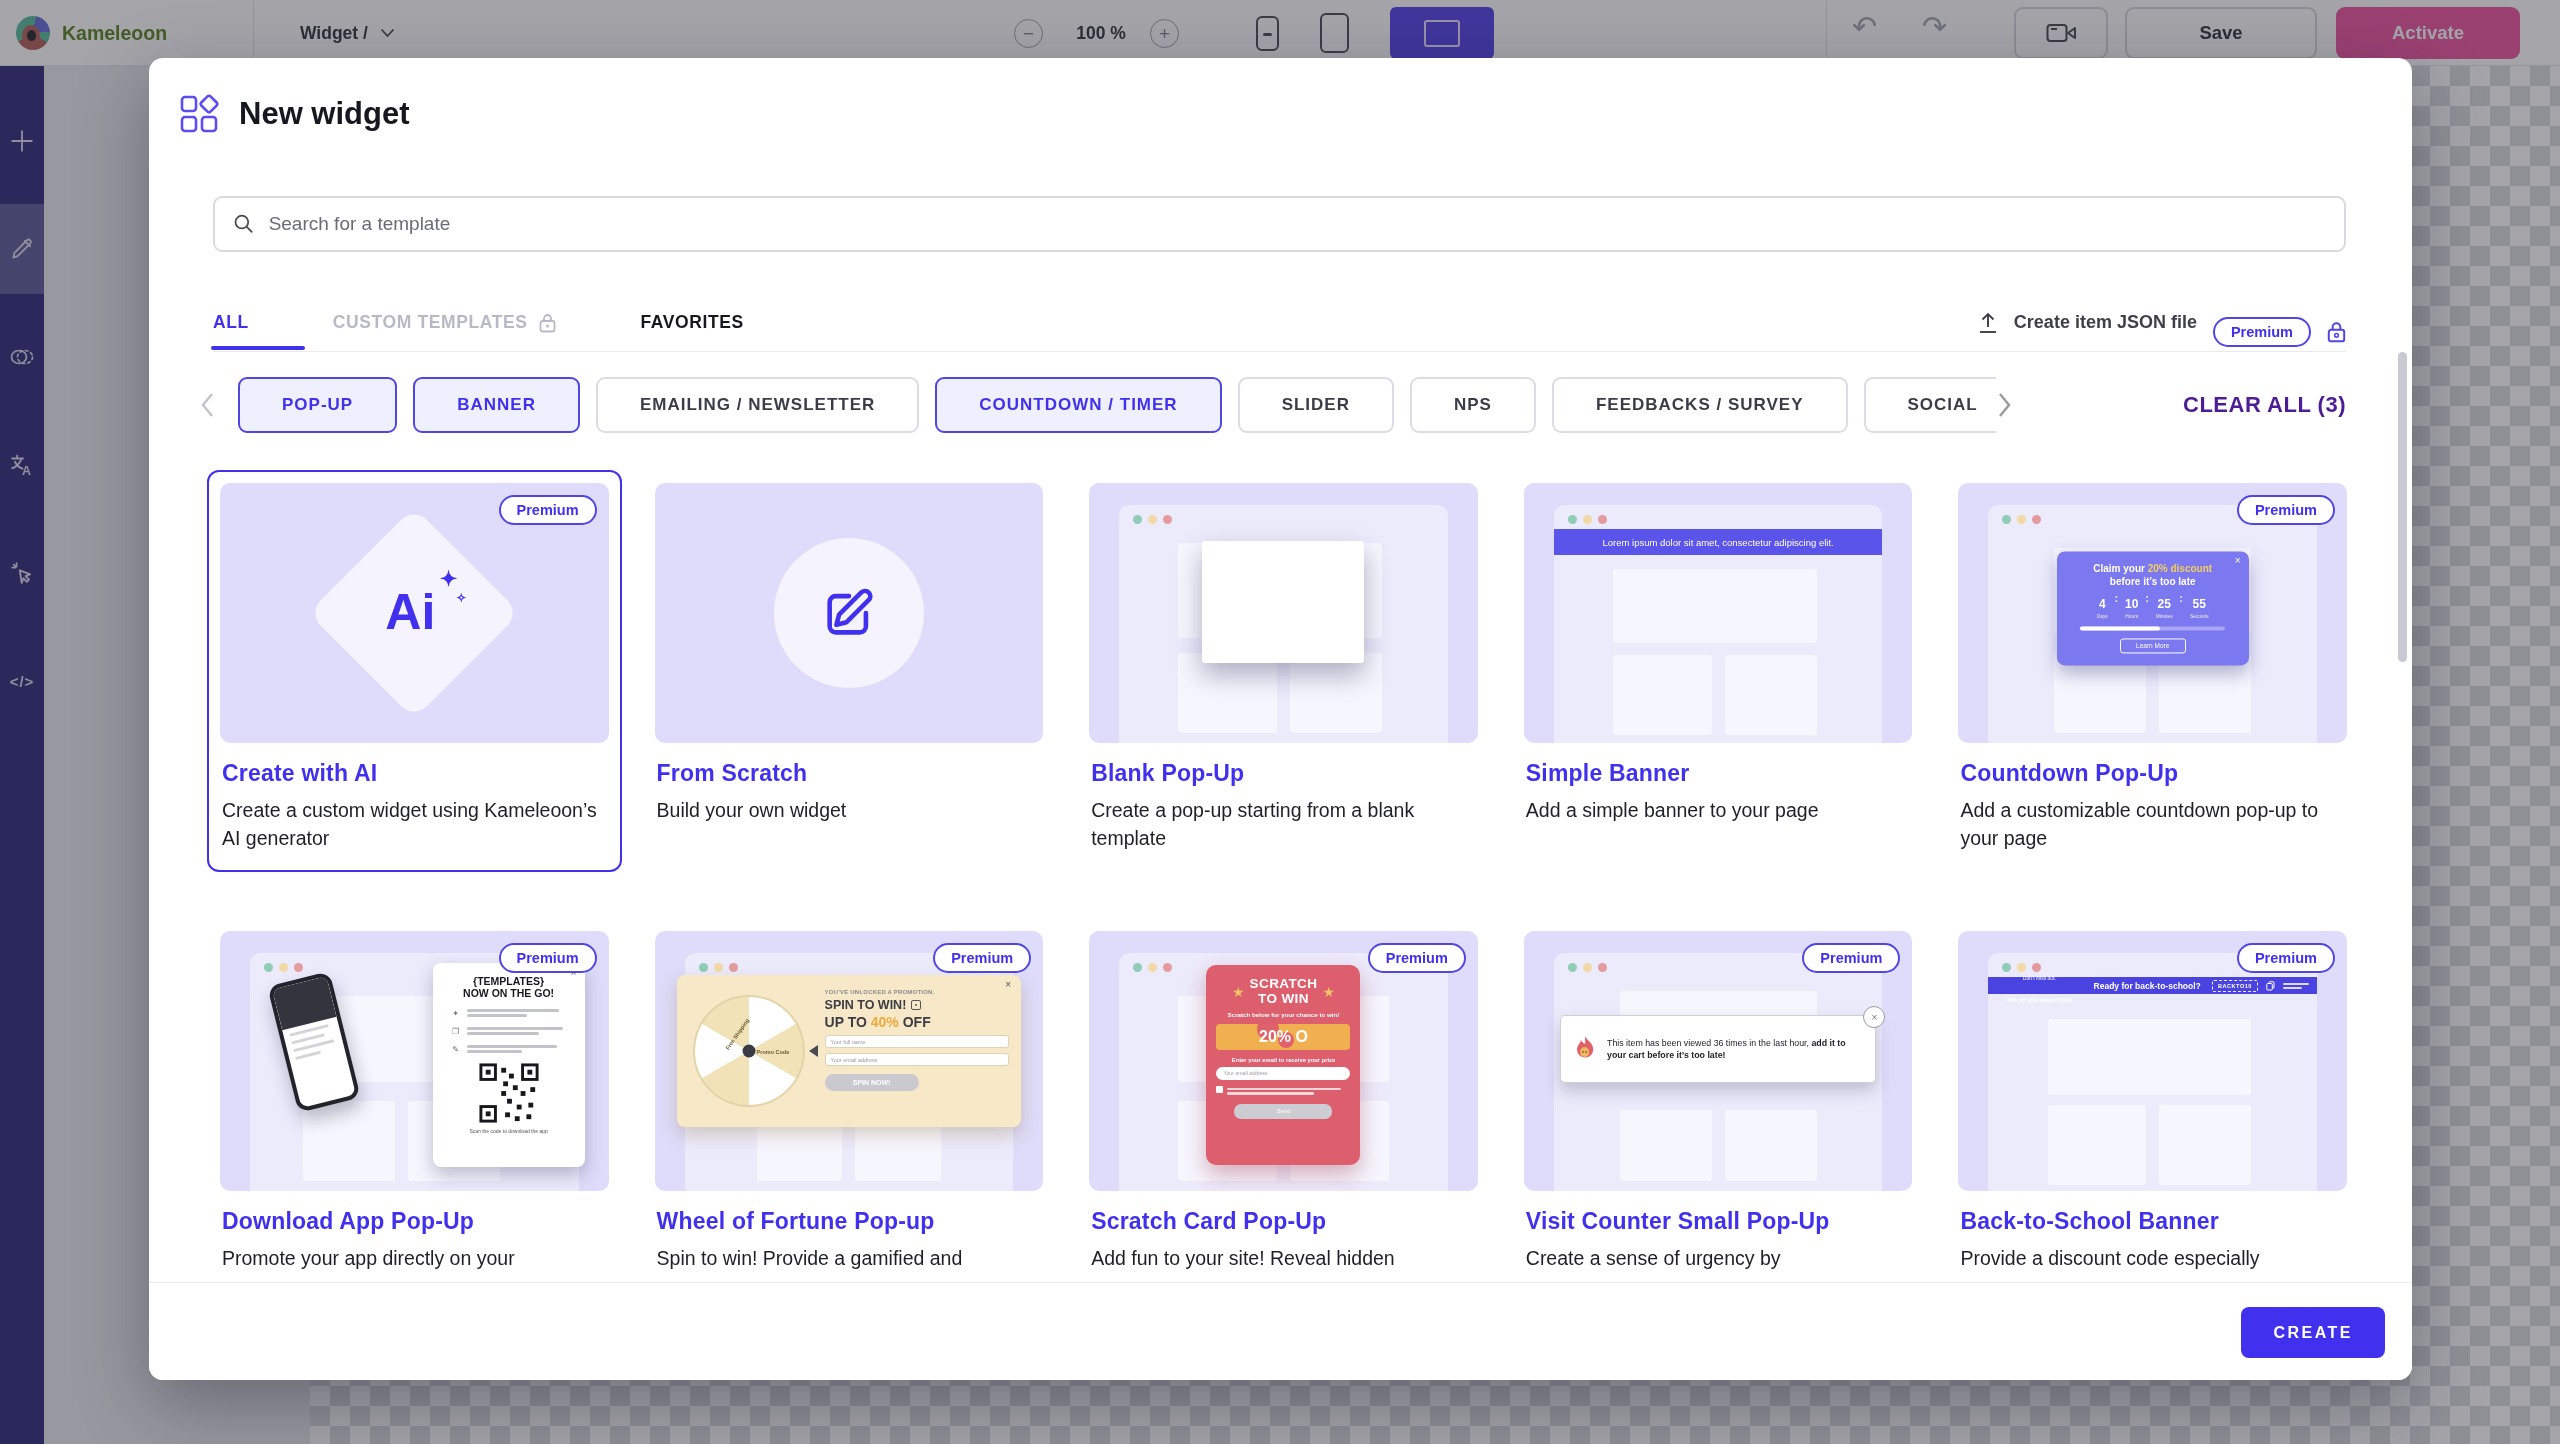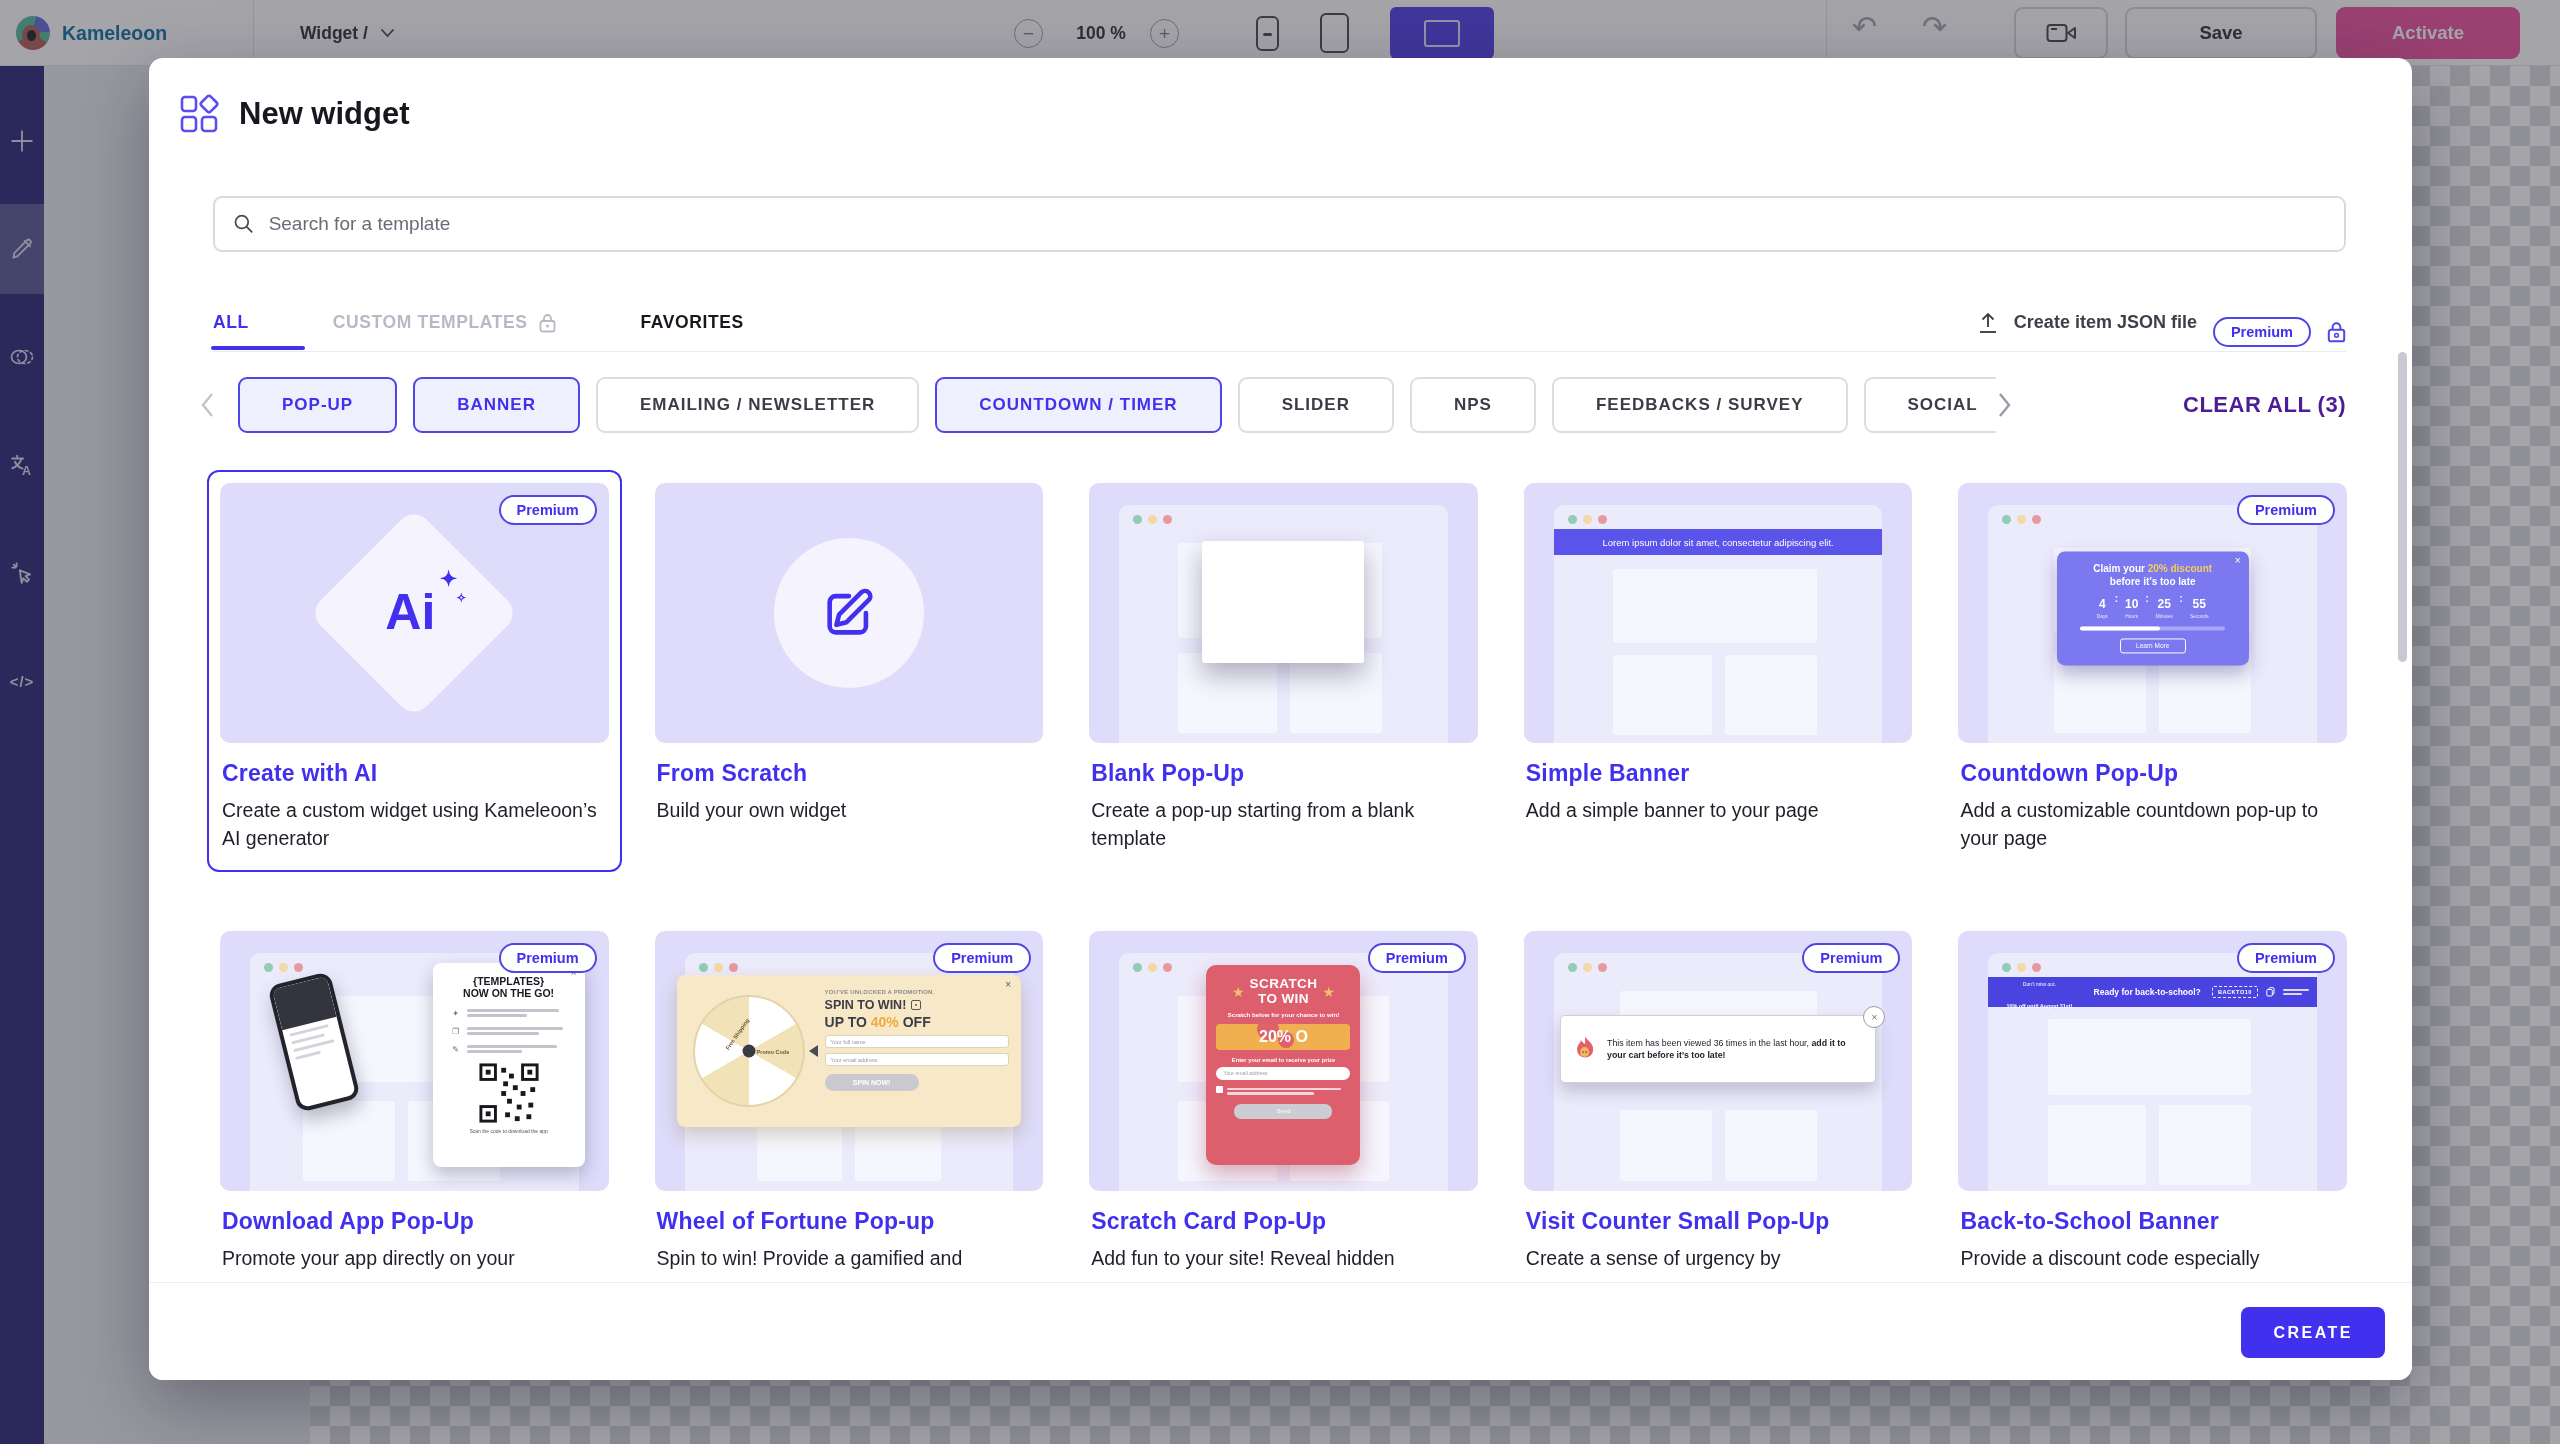--- a/index.html
+++ b/index.html
@@ -9,21 +9,21 @@
 
   
   .topbar { position:absolute; left:0; top:0; right:0; height:66px; background:#fff;
             border-bottom:1px solid #e4e4ea; z-index:1; }
   .tb-abs { position:absolute; display:flex; align-items:center; }
   .logo { left:16px; top:16px; width:34px; height:34px; border-radius:50%;
           background:conic-gradient(from -90deg,#4db896 0 100deg,#5a63d8 100deg 175deg,#4db896 175deg 215deg,#b2544e 215deg 330deg,#4db896 330deg 360deg);
           position:absolute; }
   .logo i { position:absolute; left:6px; top:9px; width:18px; height:20px; border-radius:50%; background:#b2544e; }
   .logo b { position:absolute; left:11px; top:14px; width:9px; height:11px; border-radius:50%; background:#16161c; }
-  .brand { left:62px; top:0; height:66px; font-size:19.5px; font-weight:bold; color:#0369a1; }
+  .brand { left:62px; top:0; height:66px; font-size:19.5px; font-weight:bold; color:#4d7c0f; }
   .tb-divider { position:absolute; top:0; width:1px; height:66px; background:#e4e4ea; }
   .crumb { left:300px; top:0; height:66px; gap:12px; font-size:17.5px; font-weight:bold; color:#26262e; }
   .zoom-circle { position:absolute; top:19px; width:29px; height:29px; border:1.5px solid #9a9aa4;
                  border-radius:50%; color:#7a7a85; font-size:19px; display:flex; align-items:center;
                  justify-content:center; background:#fff; }
   .zoom-level { left:1056px; top:0; height:66px; width:90px; justify-content:center;
                 font-size:17.5px; font-weight:bold; color:#26262e; }
   .dev { position:absolute; border:2.5px solid #3f3f4a; border-radius:6px; background:transparent; }
   .dev-phone { left:1256px; top:16px; width:23px; height:35px; }
   .dev-phone::after { content:""; display:block; width:9px; height:3px; margin:2px auto 0; border-radius:2px; background:#3f3f4a; }
@@ -117,21 +117,21 @@
   .circle { position:absolute; left:50%; top:50%; width:150px; height:150px; transform:translate(-50%,-50%);
             border-radius:50%; background:#f4f3fe; display:flex; align-items:center; justify-content:center; }
 
   
   .popup-blank { position:absolute; left:50%; top:58px; transform:translateX(-50%); width:162px; height:122px;
                  background:#fff; border-radius:3px; box-shadow:0 12px 26px rgba(40,40,80,.35); }
 
   
   .banner-strip { position:absolute; top:24px; left:0; right:0; height:26px; background:#5a54ea;
                   display:flex; align-items:center; justify-content:center; color:#fff; font-size:9.5px; }
-  .bts-strip { position:absolute; top:24px; left:0; right:0; height:30px; background:#4a43e0; display:flex;
+  .bts-strip { position:absolute; top:24px; left:0; right:0; height:17px; background:#4a43e0; display:flex;
                align-items:center; padding:0 8px; gap:8px; color:#fff; }
   .bts-left { width:86px; text-align:center; line-height:1.35; }
   .bts-l1 { font-size:5px; } .bts-l2 { font-size:5.4px; font-weight:bold; }
   .bts-head { flex:1; text-align:center; font-size:8.5px; font-weight:bold; }
   .bts-code { border:1px dashed rgba(255,255,255,.9); border-radius:2px; padding:2px 5px; font-size:5.6px;
               font-weight:bold; letter-spacing:.5px; }
   .bts-bars span { display:block; height:2px; background:rgba(255,255,255,.8); border-radius:1px; margin:2px 0; }
 
   
   .cd { position:absolute; left:50%; top:50%; transform:translate(-50%,-54%); width:192px; height:114px;

